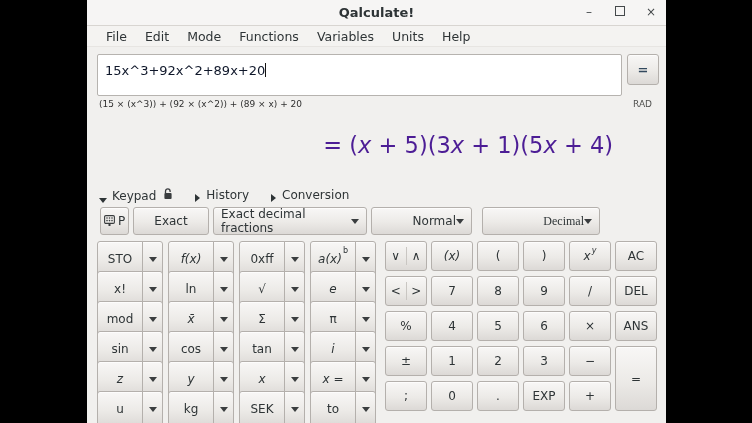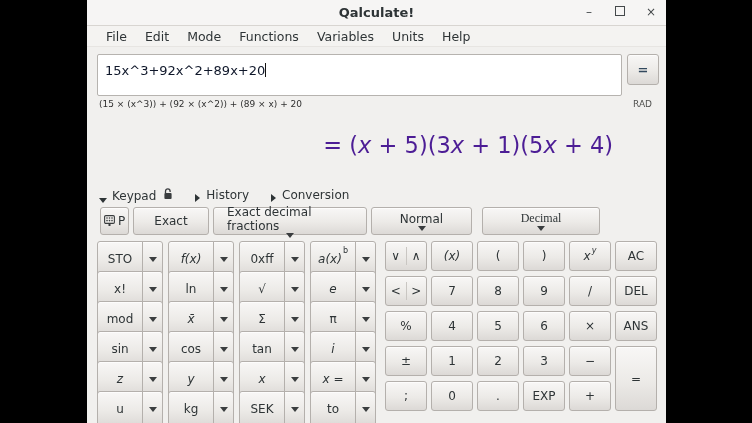--- a/index.html
+++ b/index.html
@@ -43,21 +43,21 @@
   .tri-right{width:0;height:0;border-top:4px solid transparent;border-bottom:4px solid transparent;
              border-left:5px solid #2e3436;margin-right:6px;}
   .tab{display:flex;align-items:flex-end;margin-right:22px;}
   .lock{margin-left:7px;display:inline-block;}
 
   
   .toolbar{position:absolute;left:0;top:207px;width:100%;height:28px;}
   .tbtn{position:absolute;top:0;height:28px;border:1px solid #b4b0ac;border-radius:3px;box-sizing:border-box;
         background:linear-gradient(#f8f7f6,#eceae7 55%,#dcd9d6);display:flex;align-items:center;justify-content:center;
         font-size:12px;color:#2e3436;box-shadow:inset 0 1px 0 rgba(255,255,255,.7);}
-  .combo{justify-content:center;padding:0 13px;flex-direction:column;}
+  .combo{justify-content:flex-end;padding:0 7px;}
   .arrow{width:0;height:0;border-left:4px solid transparent;border-right:4px solid transparent;border-top:5px solid #3a3d3f;}
 
   
   .kp-left{position:absolute;left:10px;top:241px;display:grid;grid-template-columns:repeat(4,67px);
            column-gap:4px;row-gap:4px;grid-auto-rows:26px;}
   .skey{display:flex;height:36px;}
   .key{border:1px solid #b4b0ac;box-sizing:border-box;background:linear-gradient(#f8f7f6,#eceae7 55%,#dcd9d6);
        display:flex;align-items:center;justify-content:center;font-size:12px;color:#2e3436;border-radius:3px;
        box-shadow:inset 0 1px 0 rgba(255,255,255,.7);}
   .skey .main{width:46px;border-radius:3px 0 0 3px;}

